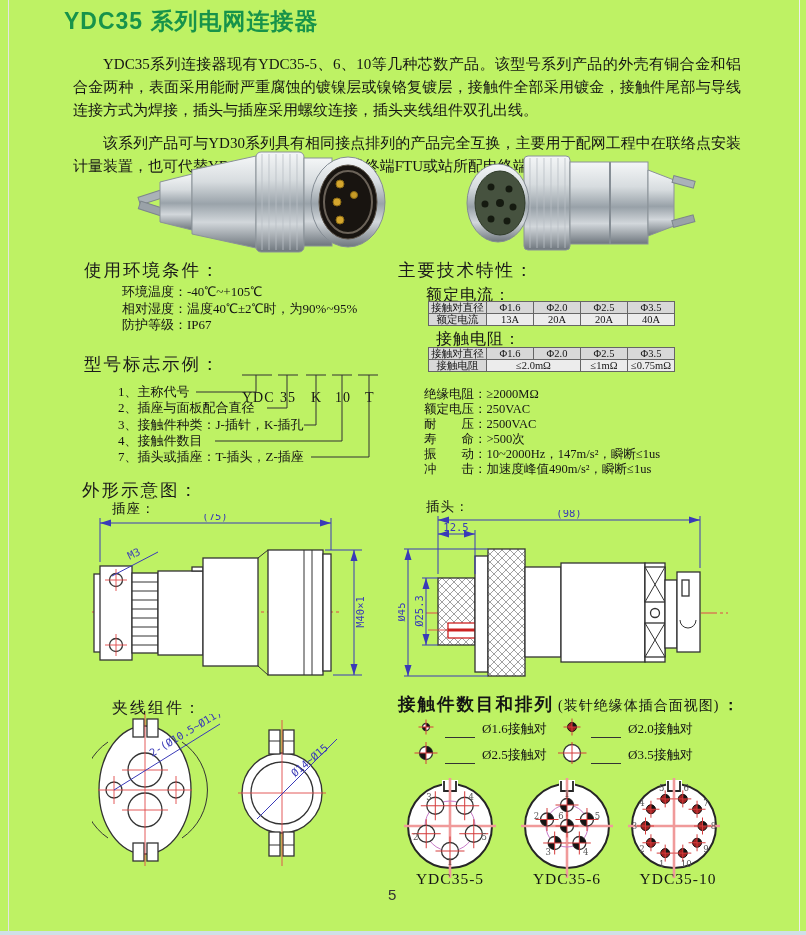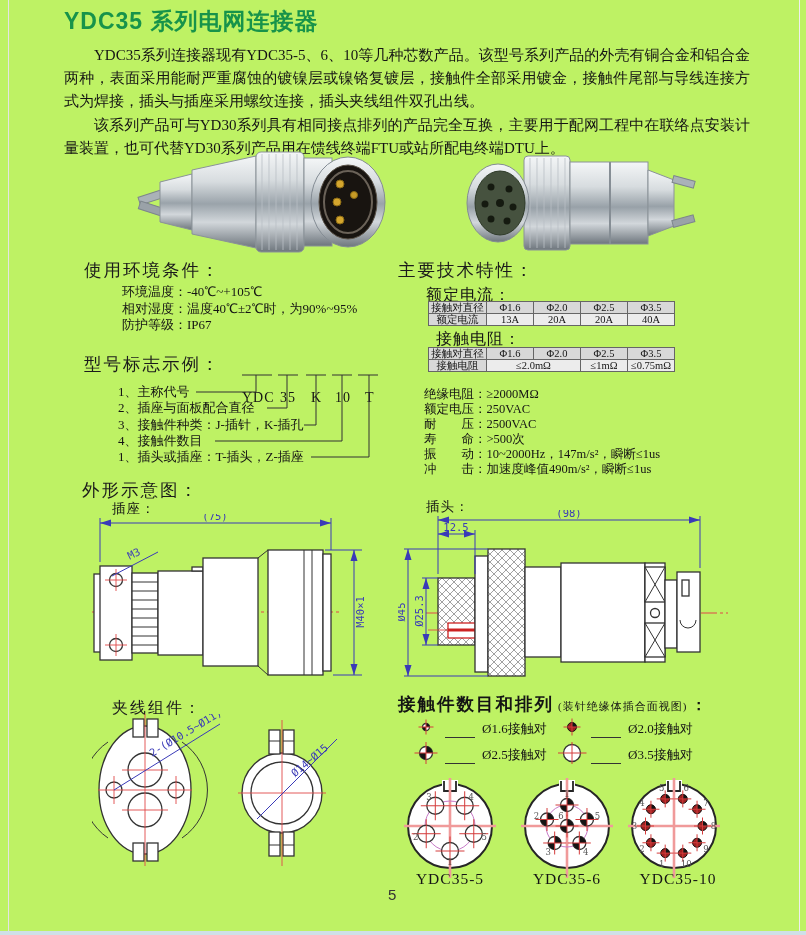--- a/index.html
+++ b/index.html
@@ -8,39 +8,39 @@
   }
   html,body{margin:0;padding:0;background:#fbfbfb;}
   .page{position:relative;width:806px;height:935px;background:#bef264;overflow:hidden;
         font-family:"Liberation Serif",serif;color:#141414;}
   .edge-left{position:absolute;left:8px;top:0;width:1px;height:935px;background:#e4e4e4;}
   .edge-right{position:absolute;right:6px;top:0;width:1px;height:935px;background:#eeeeee;}
   .edge-bottom{position:absolute;left:0;bottom:0;width:806px;height:4px;background:var(--edge_blue);}
   .title{position:absolute;left:64px;top:6px;margin:0;font-family:"Liberation Sans",sans-serif;
          font-size:23px;font-weight:bold;color:var(--green);letter-spacing:1px;}
   .intro{position:absolute;left:64px;top:44px;width:686px;font-size:15px;line-height:23.2px;text-align:justify;}
-  .intro p{margin:0;text-indent:2em;}
+  .intro p{margin:9px;text-indent:2em;}
   .photo{position:absolute;}
   h2.sec{position:absolute;margin:0;font-weight:400;font-size:17.5px;letter-spacing:2px;color:#1b1b1b;}
   .env-items{position:absolute;left:122px;top:284px;font-size:13px;line-height:16.6px;}
   .model-tokens span{position:absolute;top:354px;font-size:14px;letter-spacing:1px;margin-top:36px;}
   .model-items{position:absolute;left:118px;top:384px;font-size:13px;line-height:16.3px;}
   .draw{position:absolute;}
   .sub{position:absolute;font-size:13.5px;letter-spacing:1px;}
   .tbl-label{position:absolute;font-size:16px;letter-spacing:1px;}
   table.spec{position:absolute;border-collapse:collapse;table-layout:fixed;width:246px;
              font-size:10.5px;text-align:center;}
   table.spec td,table.spec th{border:1px solid #666;height:11px;padding:0 1px;font-weight:400;line-height:11px;}
   table.spec th{background:var(--table_head_bg);}
   table.spec td{background:var(--table_cell_bg);}
   table.spec td.rl{background:var(--table_head_bg);}
   .specs{position:absolute;left:424px;top:387px;font-size:12.5px;line-height:15.1px;}
   .contacts-h{position:absolute;left:398px;top:692px;white-space:nowrap;}
   .contacts-h .big{font-size:17.5px;letter-spacing:2px;font-weight:bold;}
-  .contacts-h .note{font-size:11px;letter-spacing:1px;}
+  .contacts-h .note{font-size:14px;letter-spacing:1px;}
   .contacts-h .colon{font-size:15px;font-weight:bold;}
   .legend-item{position:absolute;display:flex;align-items:flex-end;height:22px;}
   .legend-item .dash{display:inline-block;width:30px;height:0;border-top:1.4px solid #333;margin:0 7px 0 3px;}
   .legend-item .lab{font-size:13px;}
   .face-label{position:absolute;width:100px;text-align:center;font-size:15.5px;letter-spacing:1px;}
   .page-num{position:absolute;left:388px;top:886px;font-size:15px;font-family:"Liberation Sans",sans-serif;color:#333;}
   svg .ln{fill:#fff;stroke:#333;stroke-width:1.3;}
   svg .thin{stroke:#333;stroke-width:1;fill:none;}
   svg .cl{stroke:var(--center_red);stroke-width:1;fill:none;}
   svg .cl2{stroke:var(--center_red);stroke-width:0.9;fill:none;}
@@ -171,21 +171,21 @@
         <line x1="115" y1="69" x2="242" y2="69"></line>
       <line x1="269" y1="3" x2="269" y2="85"></line>
         <line x1="211" y1="85" x2="269" y2="85"></line>
     </g>
   </svg>
   <div class="model-items">
     <div>1、主称代号</div>
     <div>2、插座与面板配合直径</div>
     <div>3、接触件种类：J-插针，K-插孔</div>
     <div>4、接触件数目</div>
-    <div>1、插头或插座：T-插头，Z-插座</div>
+    <div>7、插头或插座：T-插头，Z-插座</div>
   </div>
 
   <h2 class="sec" style="left:398px;top:258px">主要技术特性：</h2>
   <div class="tbl-label" style="left:426px;top:285px">额定电流：</div>
   <table class="spec" style="left:428px;top:301px">
     <colgroup>
         <col style="width:58px">
         <col style="width:47px">
         <col style="width:47px">
         <col style="width:47px">

